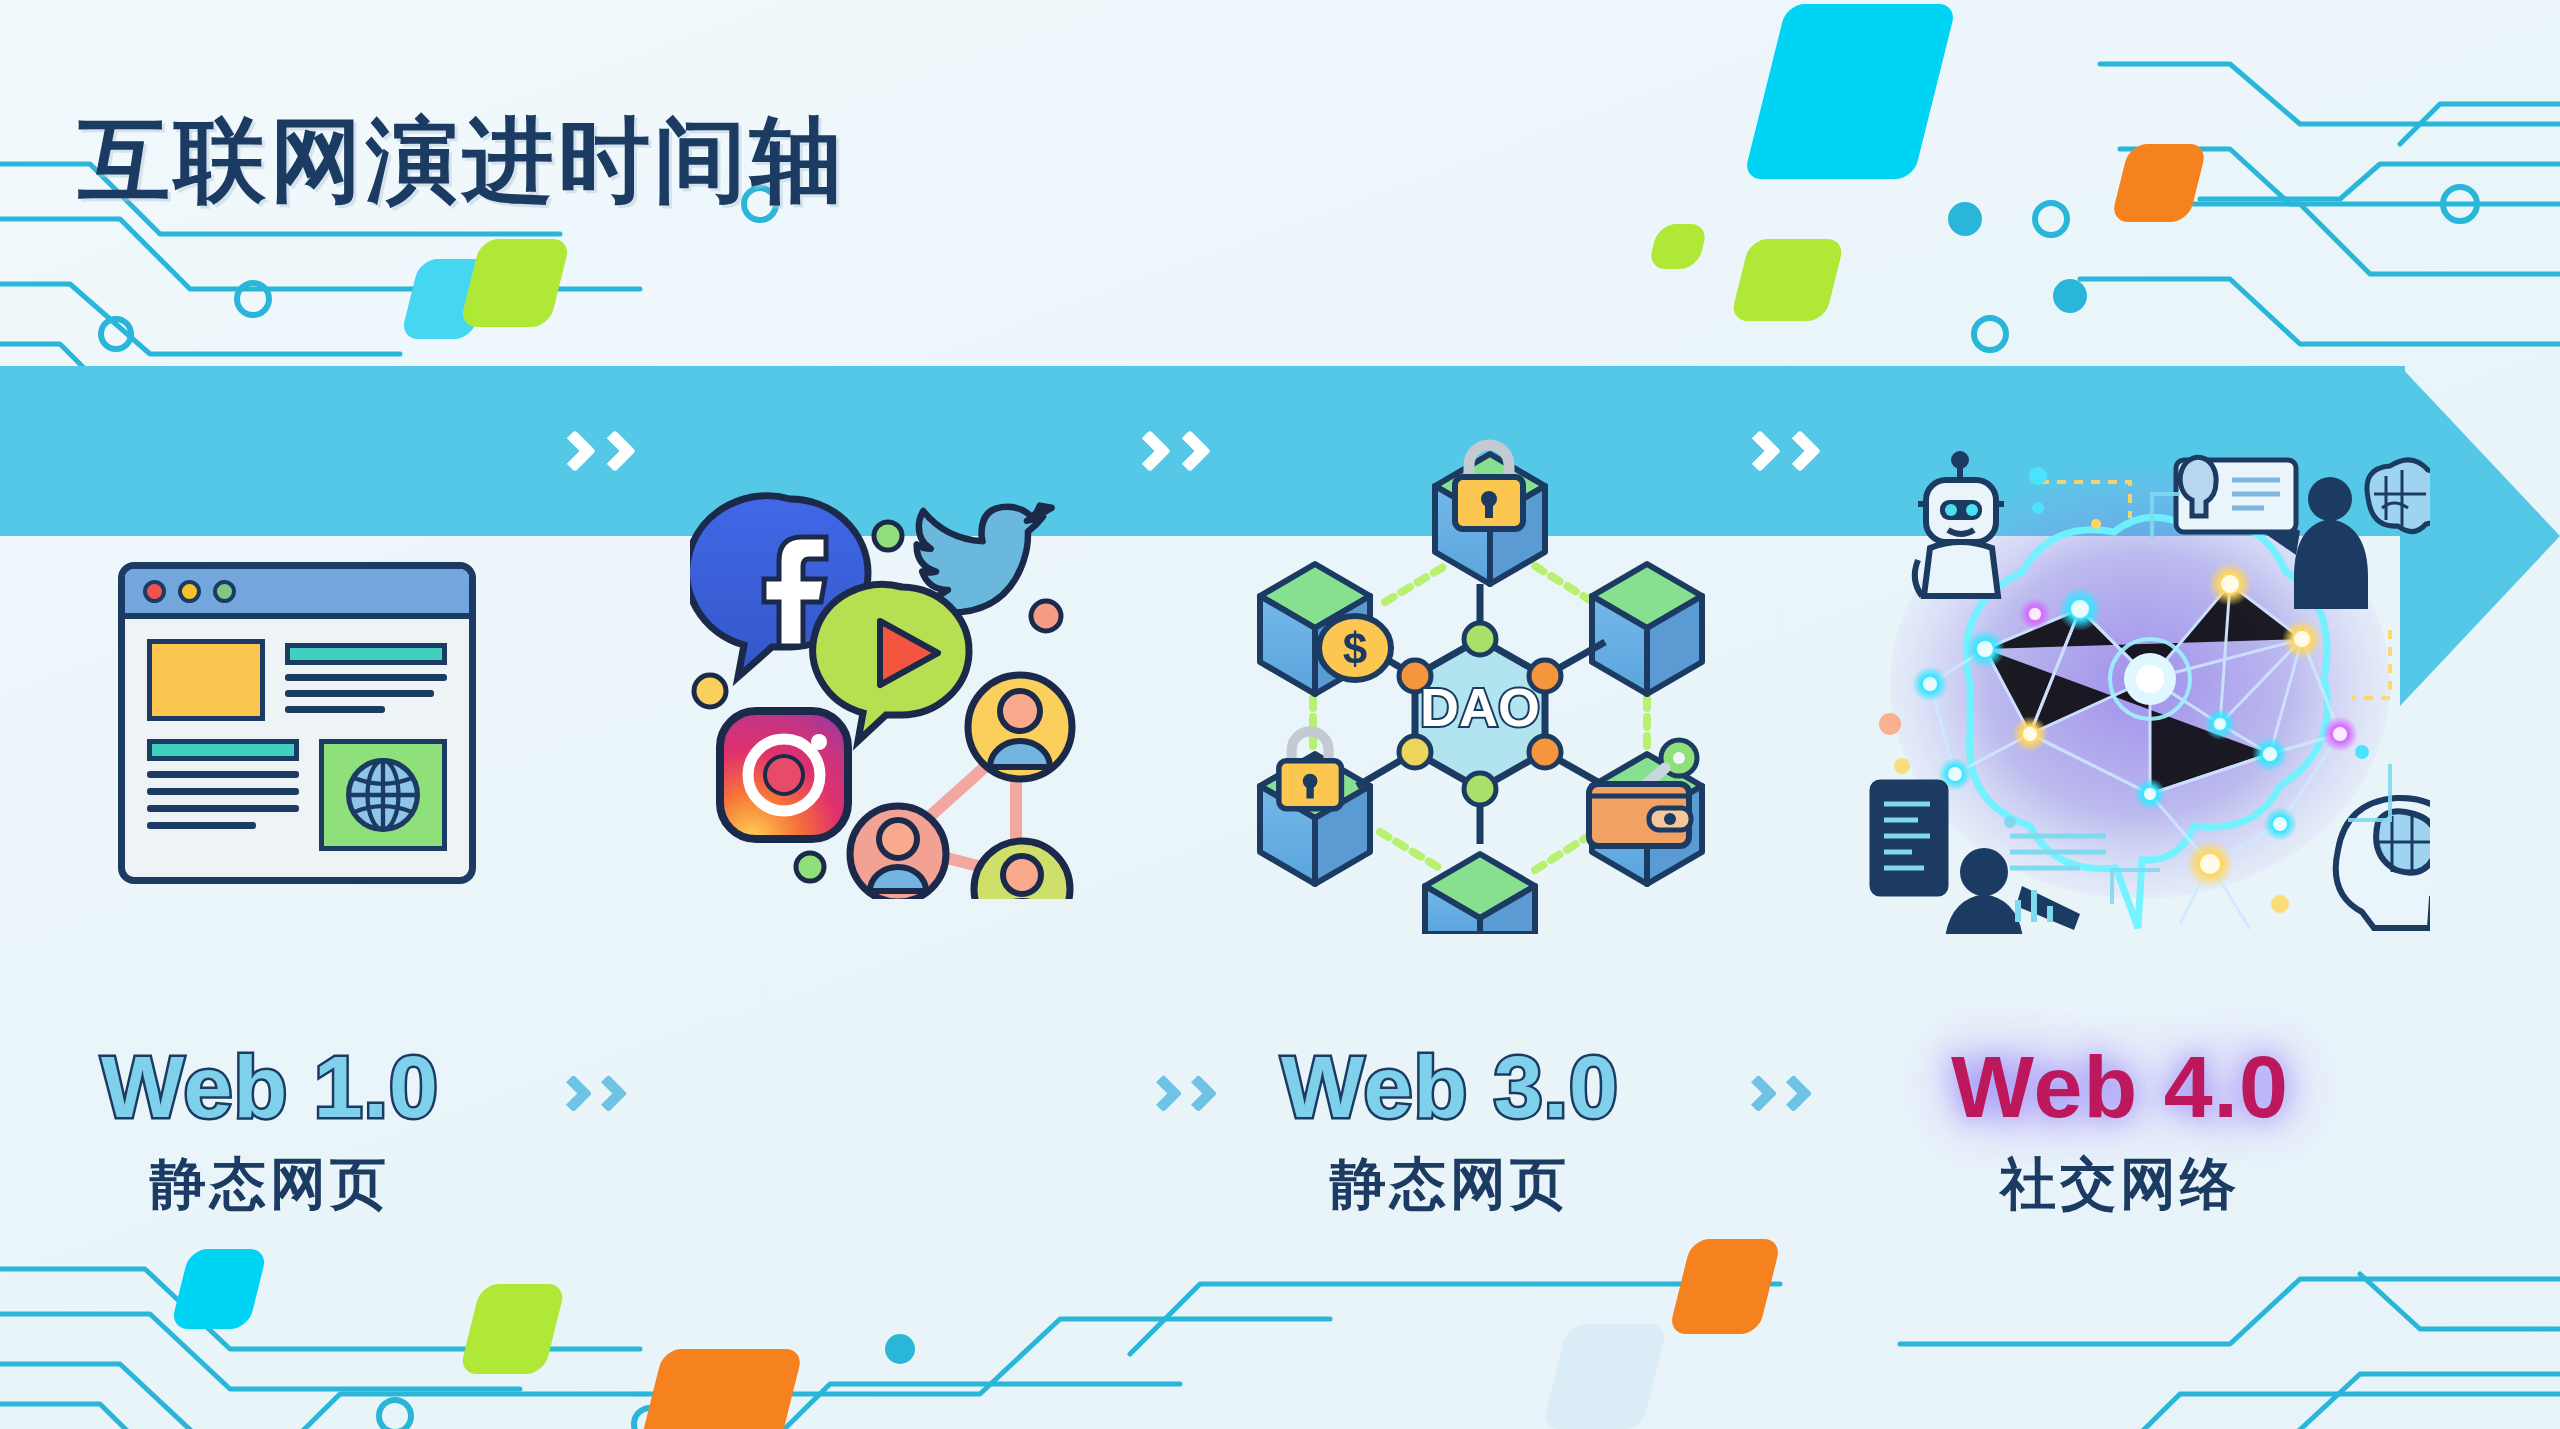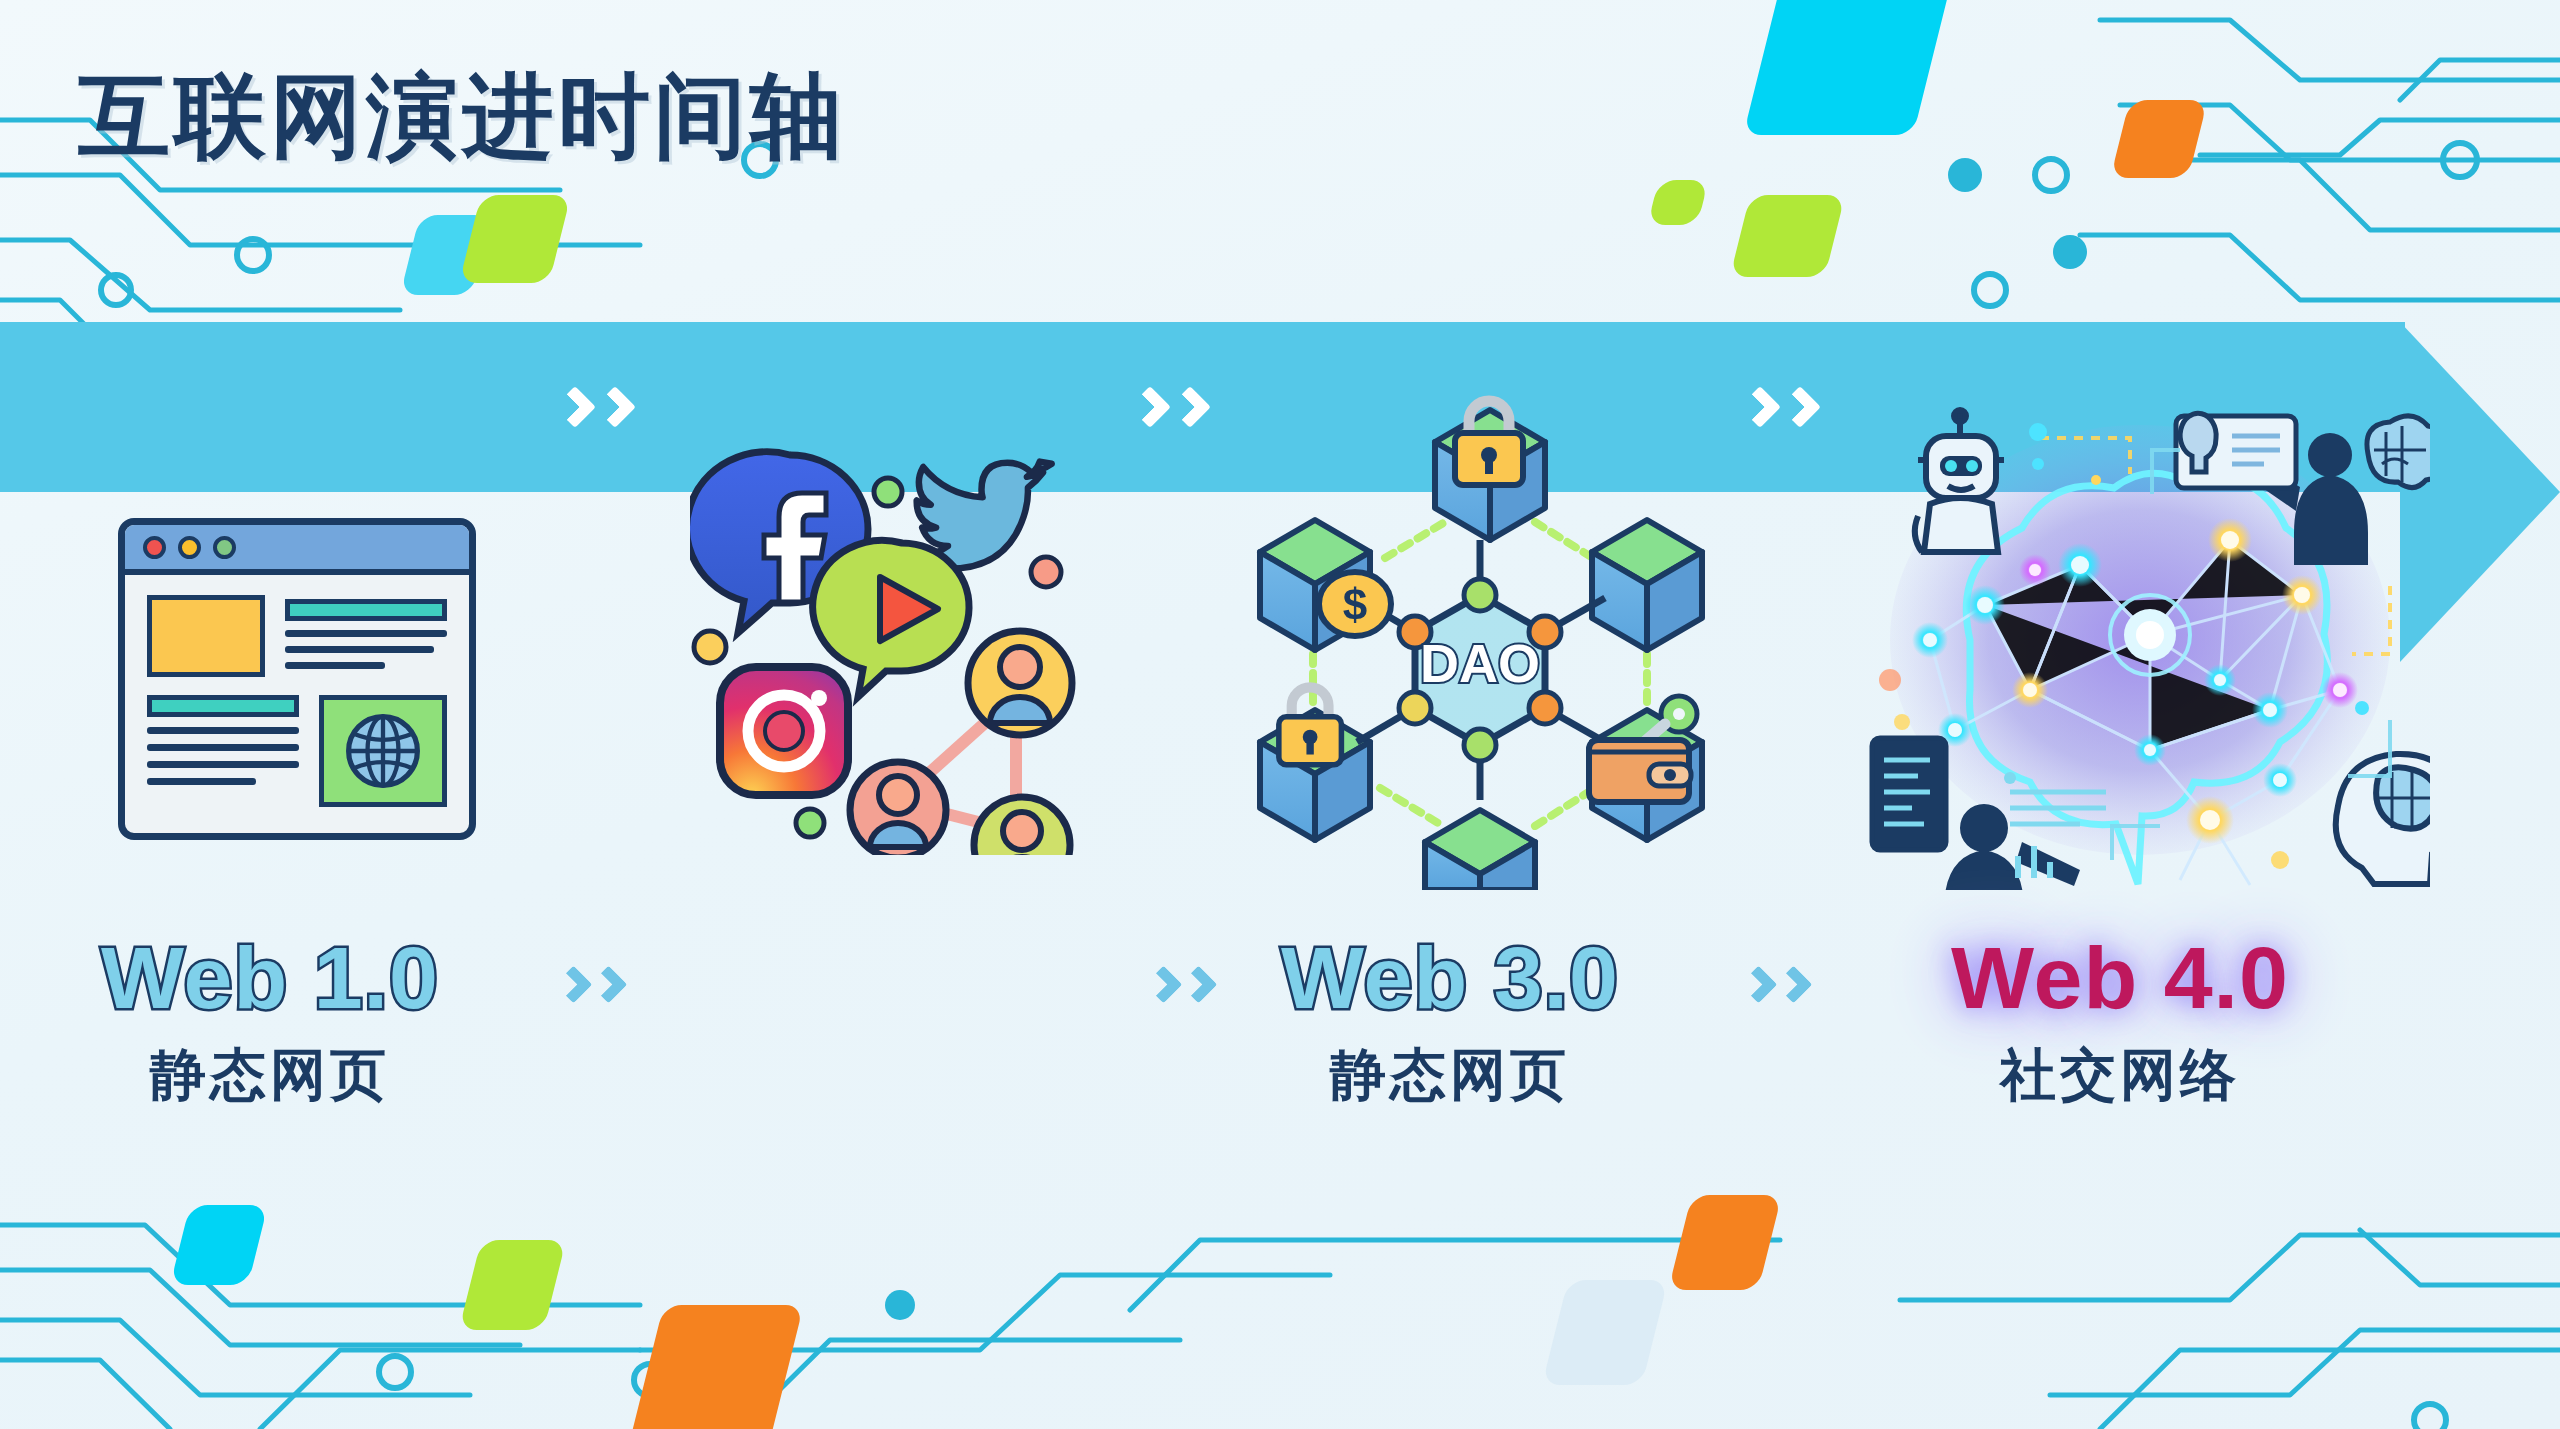--- a/index.html
+++ b/index.html
@@ -2,21 +2,21 @@
 <html><head>
 <meta charset="utf-8">
 <style>
   * { margin:0; padding:0; box-sizing:border-box; }
   html, body { width:2560px; height:1429px; overflow:hidden; }
   body {
     font-family: "Liberation Sans", "DejaVu Sans", sans-serif;
     background: linear-gradient(160deg,#f2f9fc 0%,#eaf5fa 45%,#e8f3f9 100%);
     position:relative;
   }
-  #stage { position:absolute; inset:0; }
+  #stage { position:absolute; inset:0;margin-top:44px; }
 
   
   .deco-svg { position:absolute; inset:0; width:2560px; height:1429px; pointer-events:none; }
 
   .para { position:absolute; border-radius:18px; transform:skewX(-14deg); }
 
   
   .title {
     position:absolute; left:78px; top:55px;
     font-size:92px; font-weight:700; letter-spacing:4px;
@@ -48,21 +48,21 @@
     position:absolute; left:118px; top:518px; width:358px; height:322px;
     background:#eef3f6; border:7px solid #1b3b63; border-radius:16px; overflow:hidden;
   }
   .browser .bar { height:50px; background:#73a6dc; border-bottom:6px solid #1b3b63; display:flex; align-items:center; gap:12px; padding-left:18px; }
   .dot { width:23px; height:23px; border-radius:50%; border:4px solid #1b3b63; }
   .browser .body { padding:20px 22px; display:flex; flex-wrap:wrap; gap:14px 18px; }
   .blk { border:5px solid #1b3b63; }
   .ln { height:7px; background:#1b3b63; border-radius:3px; }
 
   
-  .labels { position:absolute; left:0; top:934px; width:2560px; height:220px;text-decoration:underline; }
+  .labels { position:absolute; left:0; top:999px; width:2560px; height:220px;text-decoration:underline; }
   .lblgrp { position:absolute; text-align:center; }
   .web-label {
     font-size:88px; font-weight:700; letter-spacing:1px; line-height:1;
     color:#7fd0ea;
     -webkit-text-stroke:5px #1b3b63;
     paint-order: stroke fill;
     white-space:nowrap;
   }
   .web-label.glow {
     color:#be185d; -webkit-text-stroke:0;

